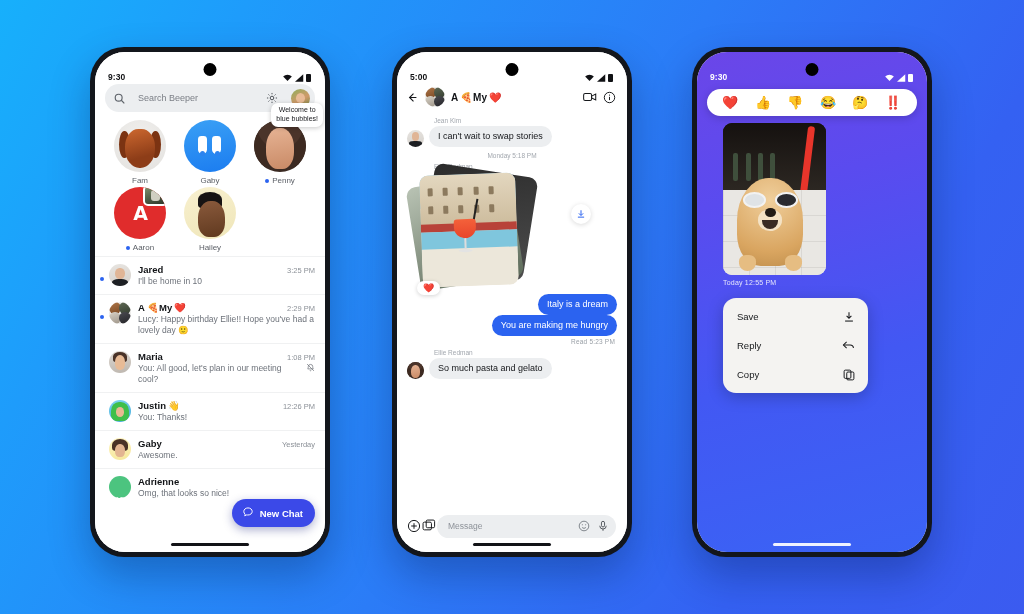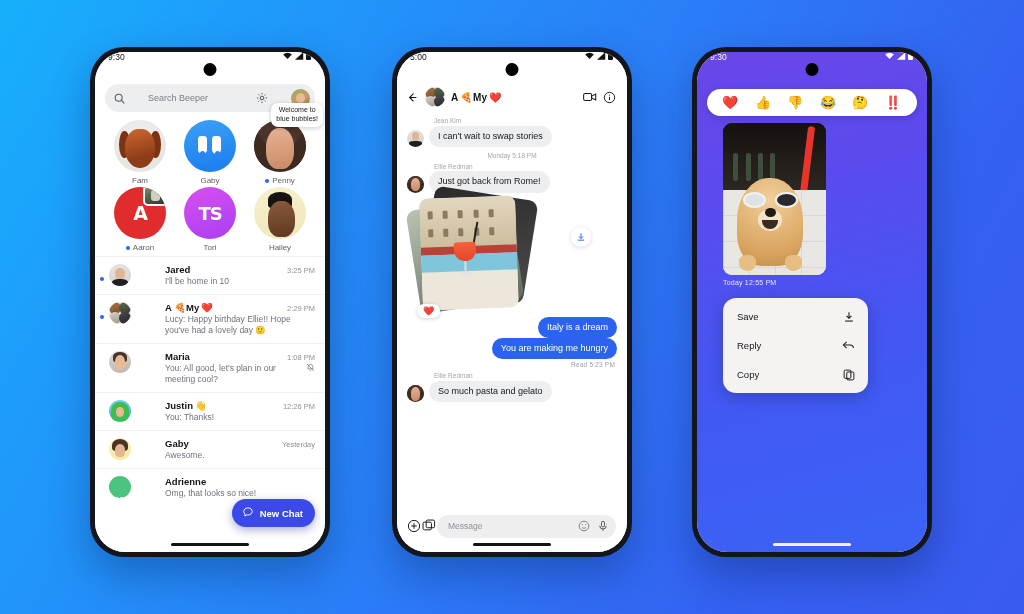--- a/index.html
+++ b/index.html
@@ -39,41 +39,41 @@
   
   .punch {
     position: absolute; top: 11px; left: 50%;
     transform: translateX(-50%);
     width: 13px; height: 13px; border-radius: 50%;
     background: #000; z-index: 40;
   }
 
   
   .statusbar {
-    height: 30px; display: flex; align-items: flex-start;
+    height: 30px; display: flex; align-items: flex-end;
     justify-content: space-between;
     padding: 0 14px 0 13px;
-    font-size: 8.5px; font-weight: normal;
+    font-size: 8.5px; font-weight: bold;
     position: relative; z-index: 30;
   }
   .statusbar .time { letter-spacing: .1px; }
   .status-icons { display: flex; align-items: center; gap: 2.5px; }
   .status-icons svg { display: block; }
   .sb-dark { color: #101114; }
   .sb-light { color: #ffffff; }
 
   
   .p1-body { position: absolute; inset: 0; display: flex; flex-direction: column; background:#fff; }
 
   .searchbar {
     margin: 2px 10px 0 10px;
     height: 28px; border-radius: 16px;
     background: #eceef0;
     display: flex; align-items: center;
-    padding: 0 5px 0 9px; gap: 23px;
+    padding: 0 5px 0 9px; gap: 13px;
   }
   .searchbar .ph { flex: 1; font-size: 9px; color: #7b7f86; }
   .ic { display: flex; align-items: center; justify-content: center; }
   .av-sm {
     width: 19px; height: 19px; border-radius: 50%;
     background: linear-gradient(150deg,#8fae5a,#cf9a6a 55%,#6e8a43);
     flex-shrink: 0; overflow: hidden; position: relative;
   }
   .av-sm::after {
     content:""; position:absolute; left:26%; top:22%;
@@ -181,21 +181,21 @@
     position: relative;
   }
   .unread-dot {
     width: 4px; height: 4px; border-radius: 50%; background: #2b63f0;
     position: absolute; left: 5px; top: 20px;
   }
   .crav {
     width: 22px; height: 22px; border-radius: 50%;
     flex-shrink: 0; margin-left: 8px; position: relative; overflow: hidden;
   }
-  .crbody { flex: 1; min-width: 0; margin-left: 27px; }
+  .crbody { flex: 1; min-width: 0; }
   .crtop { display: flex; align-items: baseline; justify-content: space-between; gap: 6px; }
   .crname {
     font-size: 9.5px; font-weight: bold; color: #121417;
     white-space: nowrap; overflow: hidden; text-overflow: ellipsis;
   }
   .crtime { font-size: 7.5px; color: #8b9097; flex-shrink: 0; }
   .crmsg {
     font-size: 8.5px; color: #6d727a; line-height: 1.3; margin-top: 1px;
     display: flex; align-items: flex-start; justify-content: space-between; gap: 5px;
   }
@@ -485,28 +485,20 @@
             <div class="gav av-aaron">
               <span class="txt">A</span>
               <span class="badge-img"></span>
             </div>
             <div class="gname">
               <span class="bdot"></span>
               <span>Aaron</span>
             </div>
           </div>
 
-          <div class="gcell">
-            <div class="gav av-tori">
-              <span class="txt">TS</span>
-            </div>
-            <div class="gname">
-              <span>Tori</span>
-            </div>
-          </div>
 
           <div class="gcell">
             <div class="gav av-hailey">
               <span class="hair"></span>
             </div>
             <div class="gname">
               <span>Hailey</span>
             </div>
           </div>
 
@@ -688,26 +680,20 @@
           <div class="msgrow">
             <span class="msg-av av-jared">
                 <span class="body"></span>
               </span>
             <span class="bubble-in">I can't wait to swap stories</span>
           </div>
 
           <div class="daystamp">Monday 5:18 PM</div>
 
           <div class="sender">Ellie Redman</div>
-          <div class="msgrow">
-            <span class="msg-av av-penny">
-                <span class="hair"></span>
-              </span>
-            <span class="bubble-in">Just got back from Rome!</span>
-          </div>
 
           <div class="photostack">
             <div class="pc back2"></div>
             <div class="pc back1"></div>
             <div class="pc front">
               <span class="bldg"></span>
               <span class="win" style="left:8%;top:12%"></span>
               <span class="win" style="left:24%;top:12%"></span>
               <span class="win" style="left:40%;top:12%"></span>
               <span class="win" style="left:56%;top:12%"></span>

